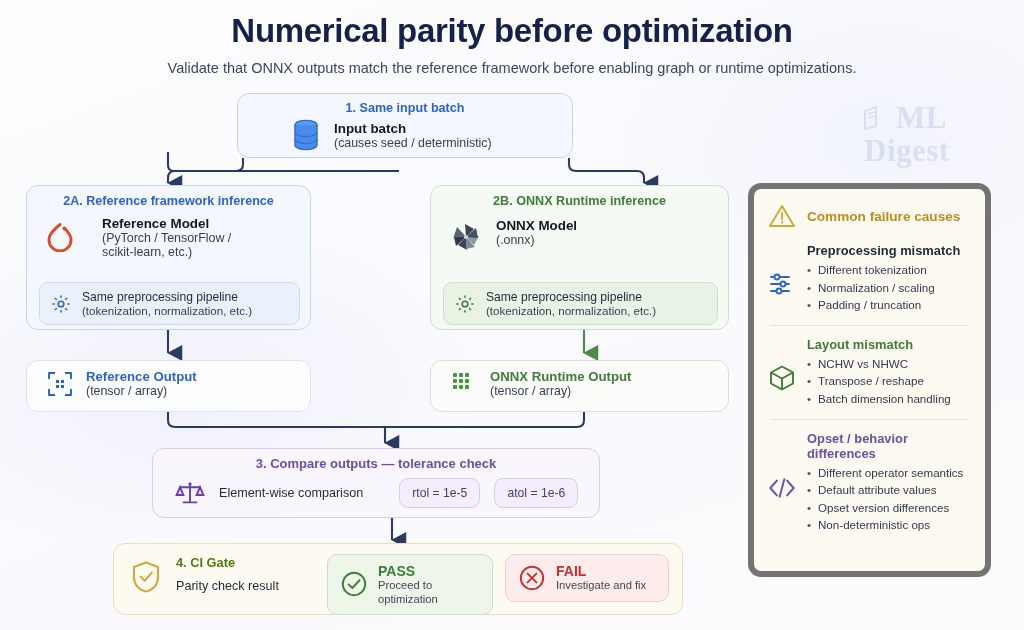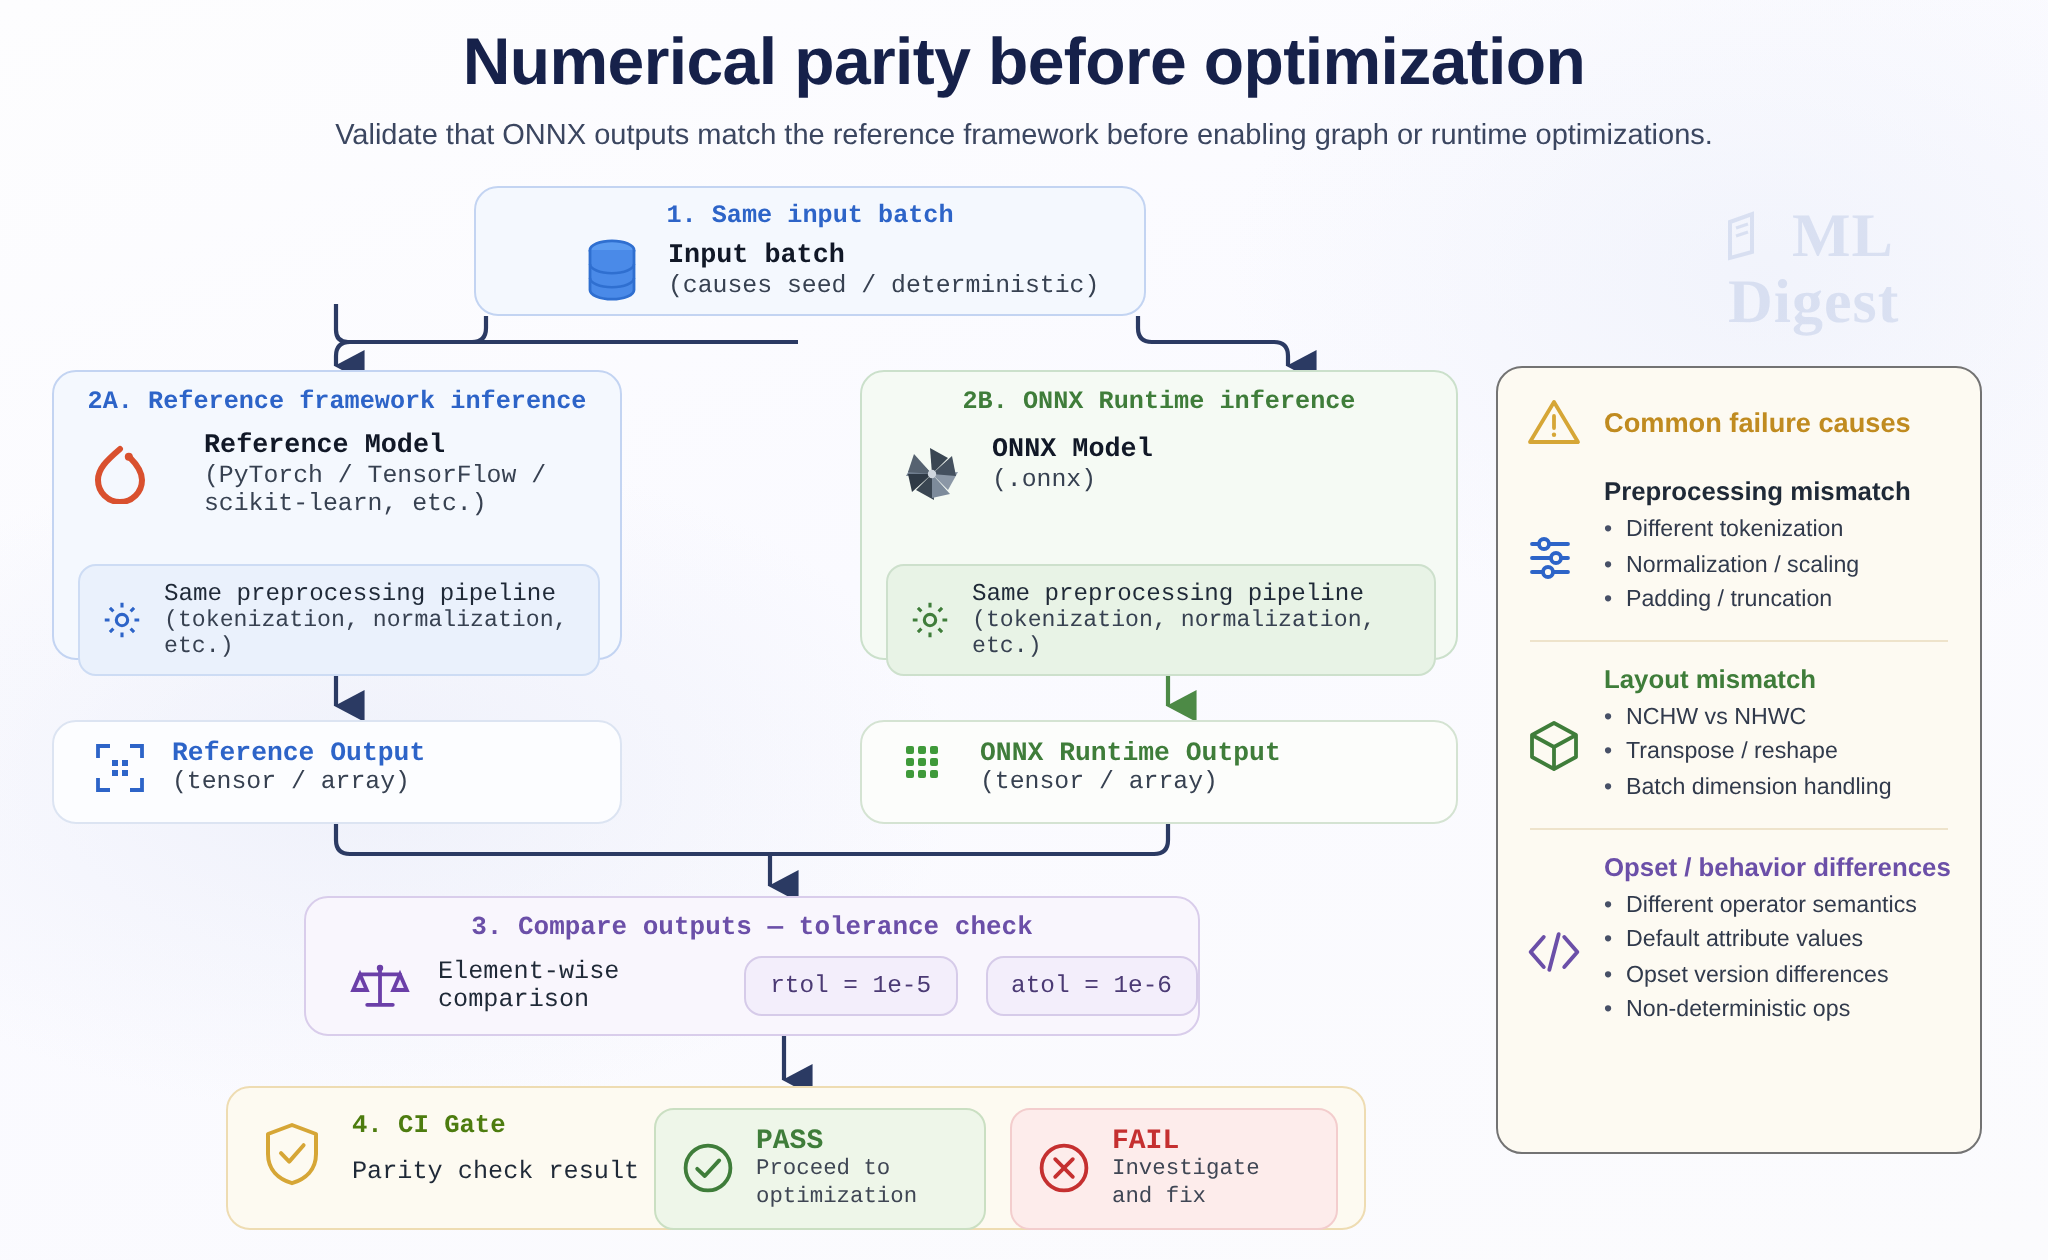--- a/index.html
+++ b/index.html
@@ -41,21 +41,21 @@
     width: 140px; height: 74px;
     opacity: .30; pointer-events: none;
     display: flex; flex-direction: column; align-items: flex-start;
     color: #9fb2da;
   }
   .wm-row { display: flex; align-items: center; gap: 4px; }
   .wm-ml { font-family: "Liberation Serif", serif; font-size: 31px; font-weight: 700; letter-spacing: .5px; line-height: 1; }
   .wm-dig { font-family: "Liberation Serif", serif; font-size: 31px; font-weight: 700; letter-spacing: .5px; line-height: 1; margin-top: 2px; margin-left: 2px; }
 
   
-  .box { position: absolute; border-radius: 12px; border: 1px solid; background: #fff; font-family: Liberation Mono, monospace; }
+  .box { position: absolute; border-radius: 12px; border: 1px solid; background: #fff; }
   .box-title { font-size: 12.6px; font-weight: 700; text-align: center; }
 
   .blue   { border-color: #c3d4f2; background: #f4f8fe; }
   .green  { border-color: #cbe0cb; background: #f5faf4; }
   .purple { border-color: #d9cdeb; background: #f9f6fd; }
   .amber  { border-color: #eedcb2; background: #fdfaf1; }
   .plain  { border-color: #dce4f2; background: #fcfdff; }
 
   .row { display: flex; align-items: center; }
   .strong { font-size: 13.4px; font-weight: 700; color: #111827; }
@@ -76,21 +76,21 @@
 
   .result-card { border-radius: 10px; border: 1px solid; display: flex; align-items: center; gap: 10px; padding: 8px 12px; }
   .result-card.pass { border-color: #cadfc2; background: #eef6e9; }
   .result-card.fail { border-color: #f3cdcd; background: #fdeceb; }
   .res-title { font-size: 14px; font-weight: 700; line-height: 1.15; }
   .res-sub { font-size: 11.2px; color: #3f4654; line-height: 1.2; }
 
   
   .sidebar {
     position: absolute; left: 748px; top: 183px; width: 243px; height: 394px;
-    border-radius: 13px; border: 1px solid #737373; background: #fdfaf2;
+    border-radius: 13px; border: 6px solid #737373; background: #fdfaf2;
     padding: 14px 14px 12px 14px;
   }
   .sb-head { display: flex; align-items: center; gap: 11px; margin-bottom: 14px; }
   .sb-head-text { font-size: 13.6px; font-weight: 700; color: #c08b20; }
   .sb-group { display: flex; gap: 11px; }
   .sb-ico { width: 28px; flex: 0 0 28px; display: flex; align-items: center; justify-content: center; padding-top: 12px; }
   .sb-gtitle { font-size: 12.9px; font-weight: 700; margin-bottom: 3px; }
   .sb-list { list-style: none; }
   .sb-list li { font-size: 11.6px; color: #313a4c; line-height: 1.52; position: relative; padding-left: 11px; }
   .sb-list li::before { content: "•"; position: absolute; left: 0; color: #475067; }

